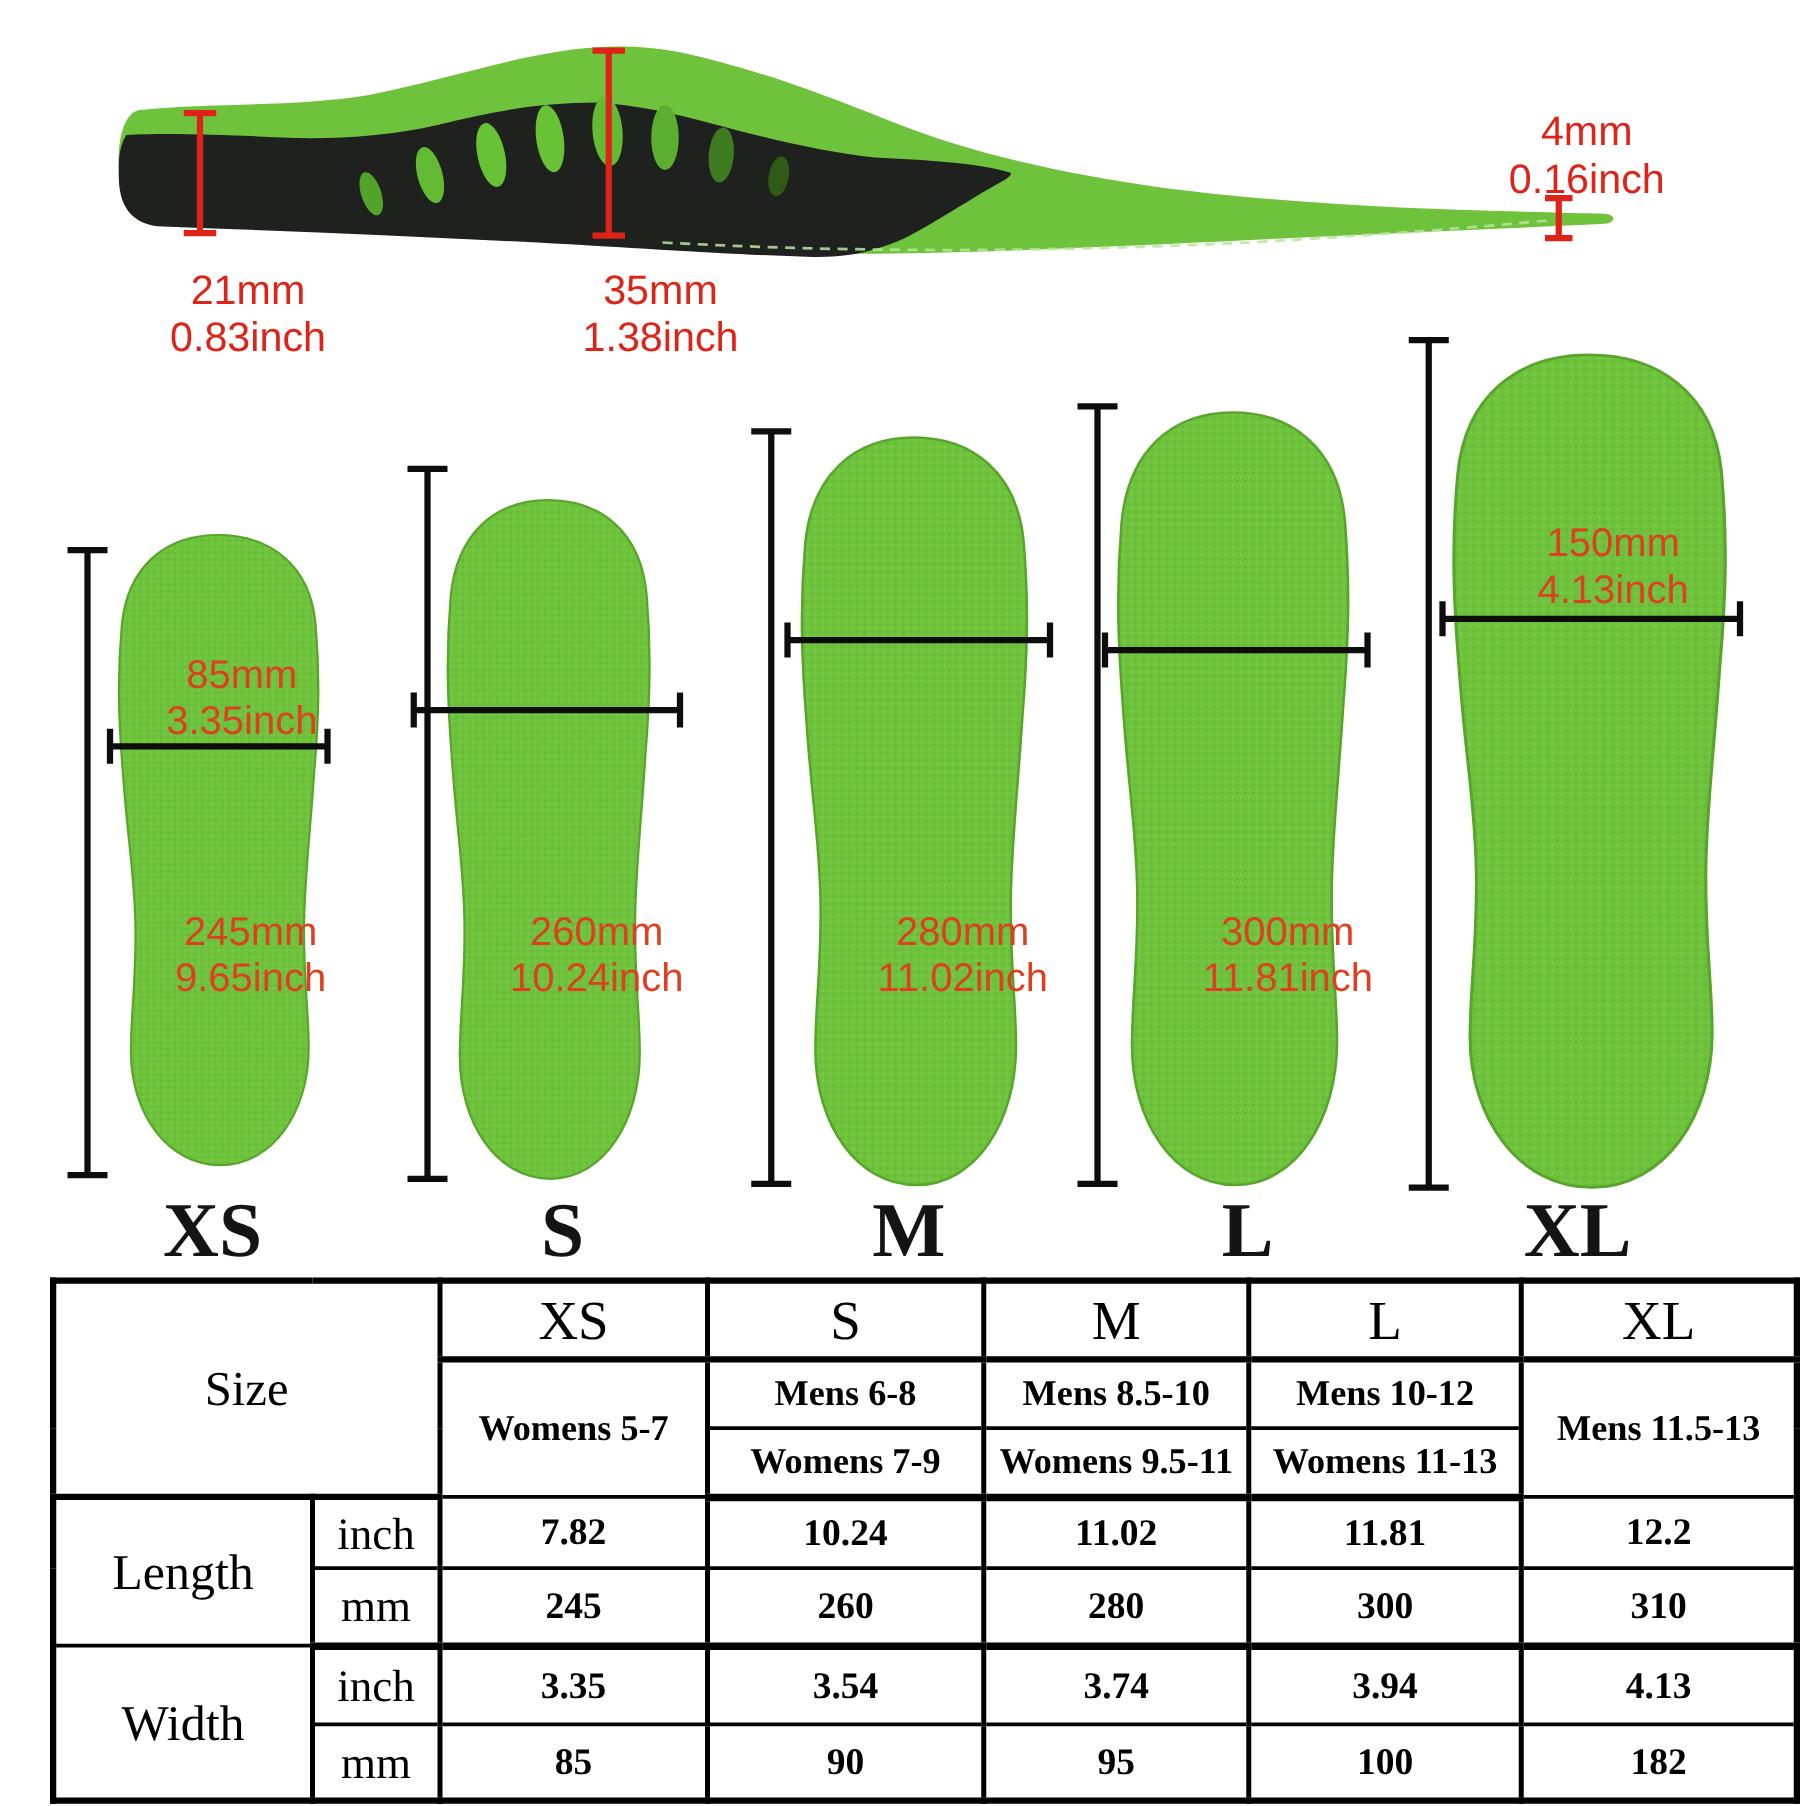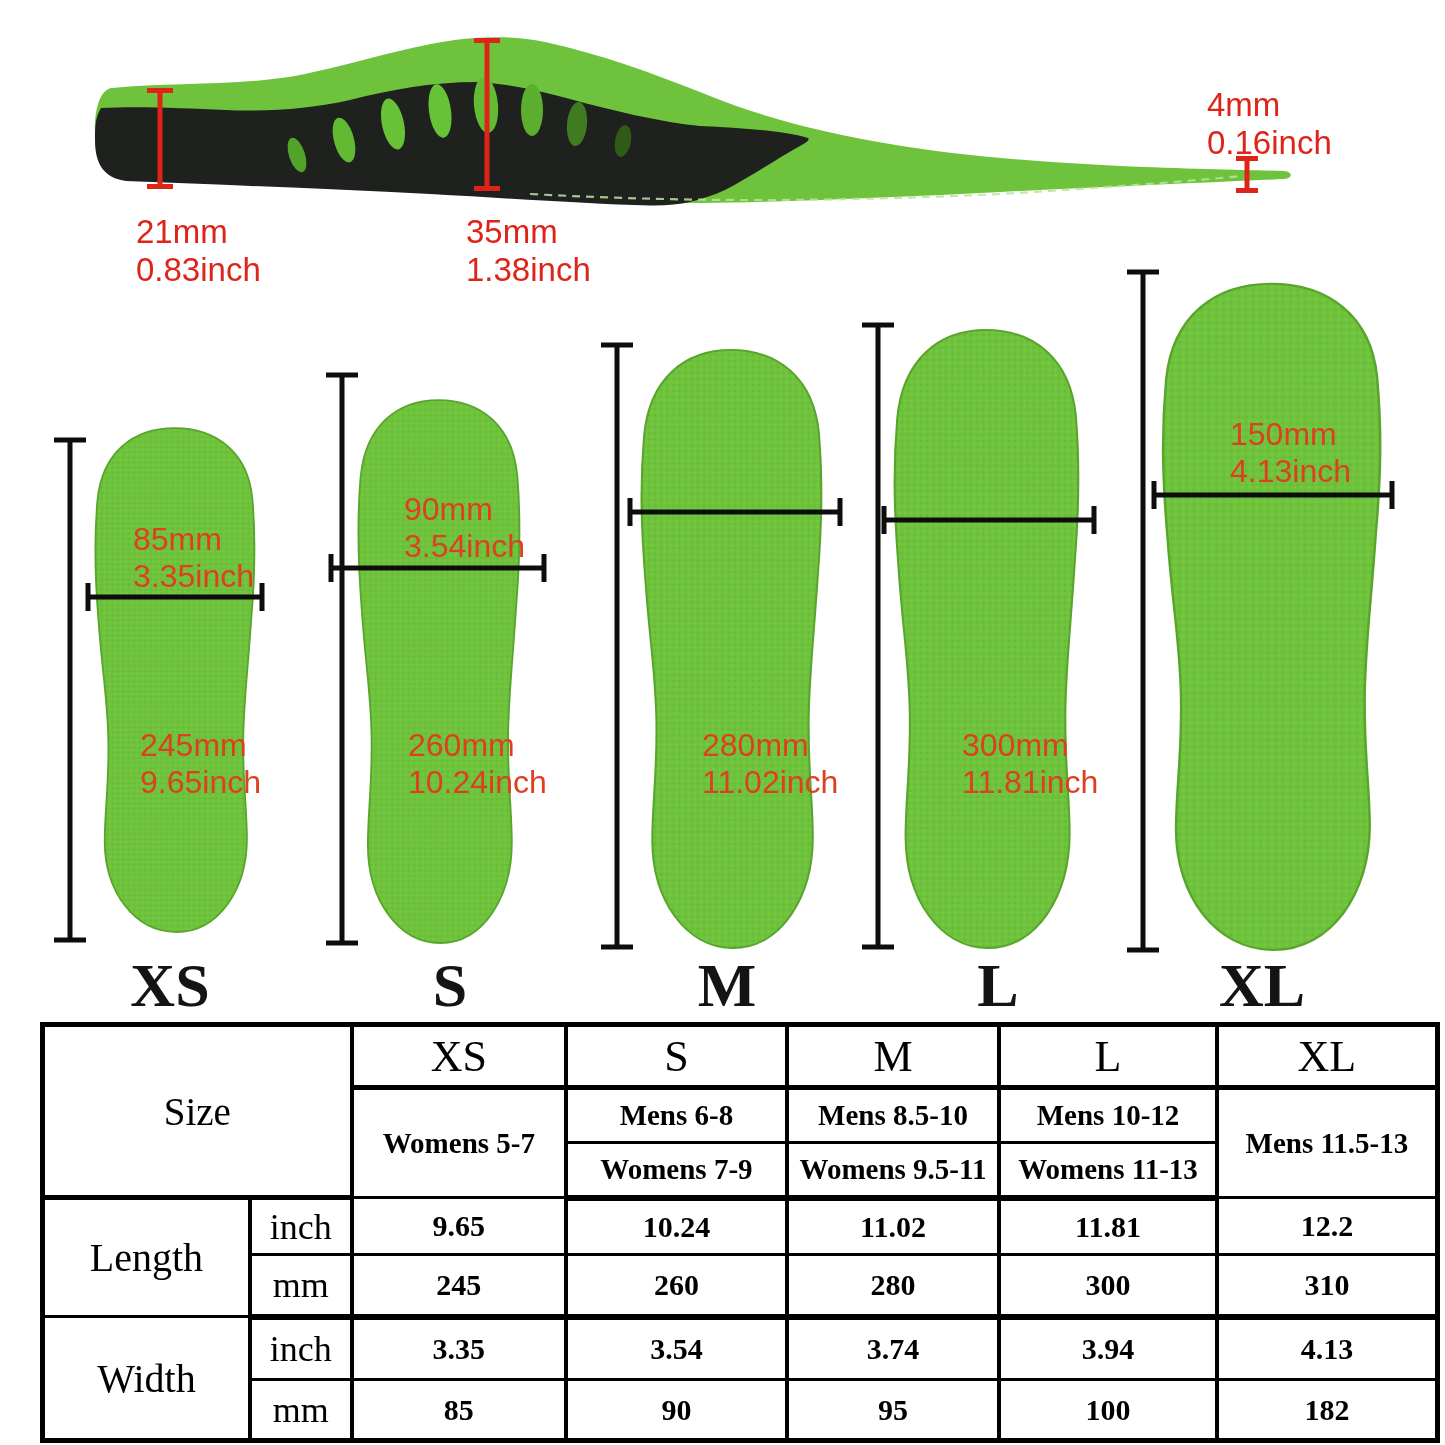--- a/index.html
+++ b/index.html
@@ -1,20 +1,20 @@
 <!DOCTYPE html>
 <html style="--green: #6fc33c; --green-dot: #65b836; --green-dot-light: #79ca46; --green-edge: #58a52c; --black-body: #1f211f; --red: #de2418; --red-orange: #dd3f20; --line-black: #0d0d0d;"><head>
 <meta charset="utf-8">
 <style>
   html,body{margin:0;padding:0;background:#fff;}
   .page{position:relative;width:1445px;height:1445px;background:#fff;overflow:hidden;
         font-family:"Liberation Sans",sans-serif;}
   .abs{position:absolute;}
   .red-sans{position:absolute;font-family:"Liberation Sans",sans-serif;font-size:33px;
-            line-height:38px;color:var(--red);white-space:nowrap;}
+            line-height:38px;color:var(--red);white-space:nowrap;text-align:center;}
   .red-sans.orange{color:var(--red-orange);font-size:32px;line-height:37px;}
   .size-label{position:absolute;font-family:"Liberation Serif",serif;font-weight:bold;
               font-size:62px;color:#141414;white-space:nowrap;transform:translateX(-50%);}
   table.sizes{position:absolute;left:40px;top:1022px;width:1400px;border-collapse:collapse;
               table-layout:fixed;border:5px solid #000;color:#000;
               font-family:"Liberation Serif",serif;}
   table.sizes td{border:3px solid #000;border-left-width:4px;border-right-width:4px;
                  text-align:center;vertical-align:middle;padding:0;overflow:hidden;}
   td.size-big{font-size:39px;}
   td.dim-label{font-size:40px;}
@@ -192,24 +192,20 @@
   </svg>
 
   <div class="red-sans orange" style="left:133px;top:521px;">
     <div>85mm</div>
     <div>3.35inch</div>
   </div>
   <div class="red-sans orange" style="left:140px;top:727px;">
     <div>245mm</div>
     <div>9.65inch</div>
   </div>
-  <div class="red-sans orange" style="left:404px;top:491px;">
-    <div>90mm</div>
-    <div>3.54inch</div>
-  </div>
   <div class="red-sans orange" style="left:408px;top:727px;">
     <div>260mm</div>
     <div>10.24inch</div>
   </div>
   <div class="red-sans orange" style="left:702px;top:727px;">
     <div>280mm</div>
     <div>11.02inch</div>
   </div>
   <div class="red-sans orange" style="left:962px;top:727px;">
     <div>300mm</div>
@@ -253,21 +249,21 @@
       <td class="fit" rowspan="2">Mens 11.5-13</td>
     </tr>
     <tr style="height:55px;" class="thickbot">
       <td class="fit">Womens 7-9</td>
       <td class="fit">Womens 9.5-11</td>
       <td class="fit">Womens 11-13</td>
     </tr>
     <tr style="height:57px;">
       <td class="dim-label" rowspan="2">Length</td>
       <td class="unit">inch</td>
-      <td class="num">9.65</td>
+      <td class="num">7.82</td>
       <td class="num">10.24</td>
       <td class="num">11.02</td>
       <td class="num">11.81</td>
       <td class="num">12.2</td>
     </tr>
     <tr style="height:62px;" class="thickbot">
       <td class="unit">mm</td>
       <td class="num">245</td>
       <td class="num">260</td>
       <td class="num">280</td>

